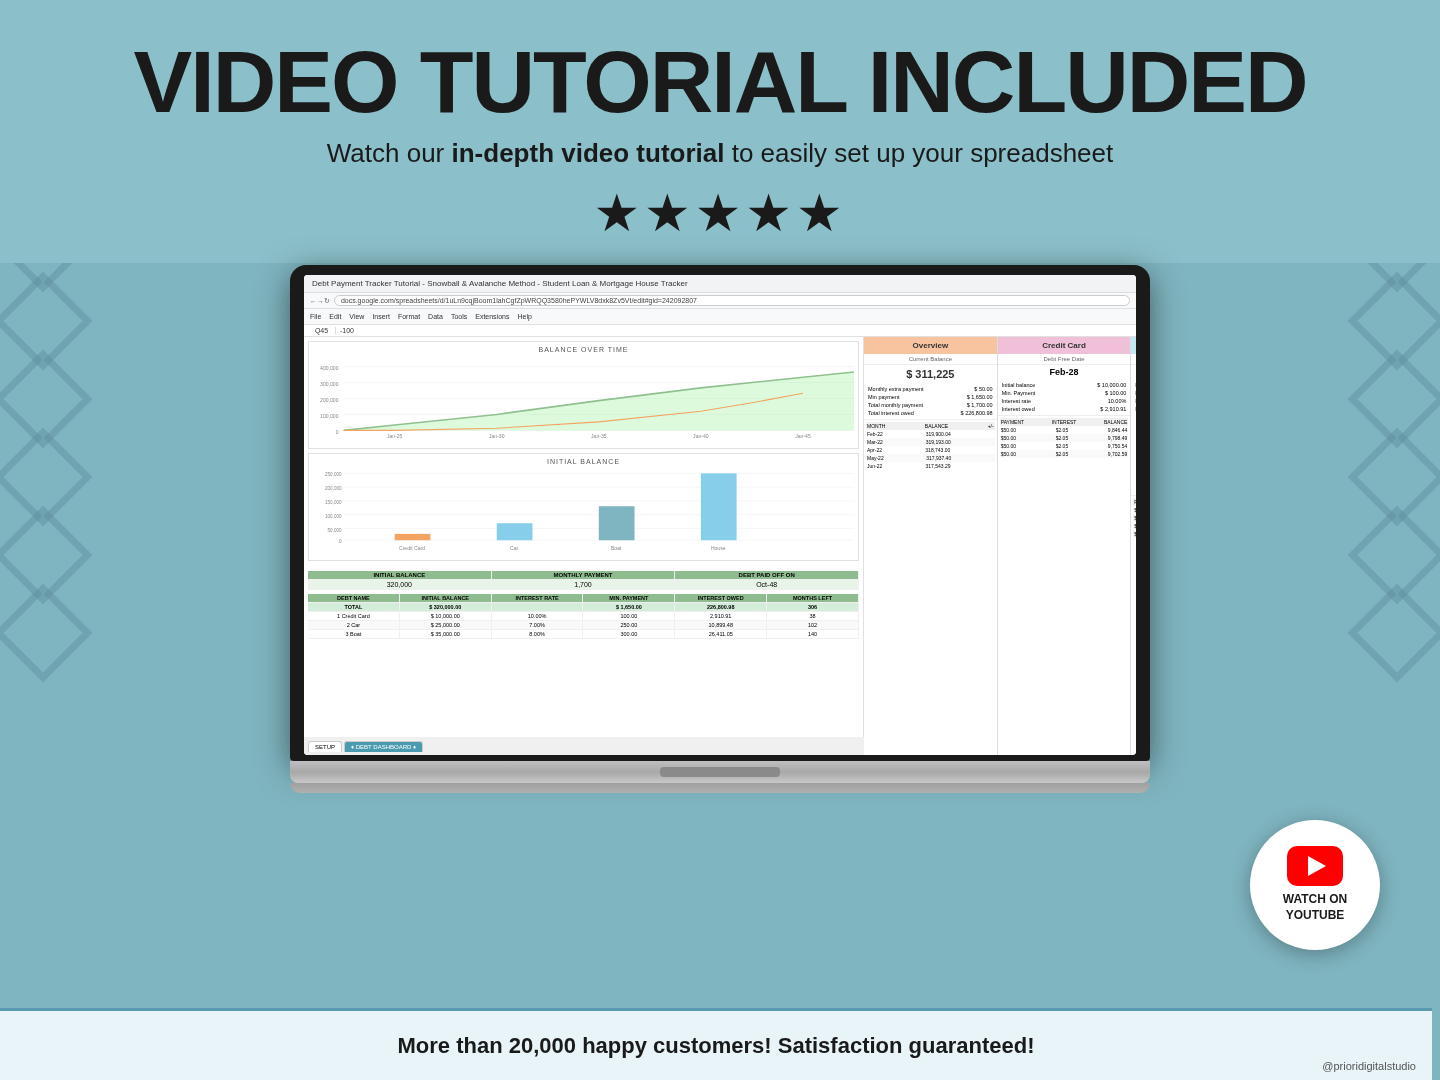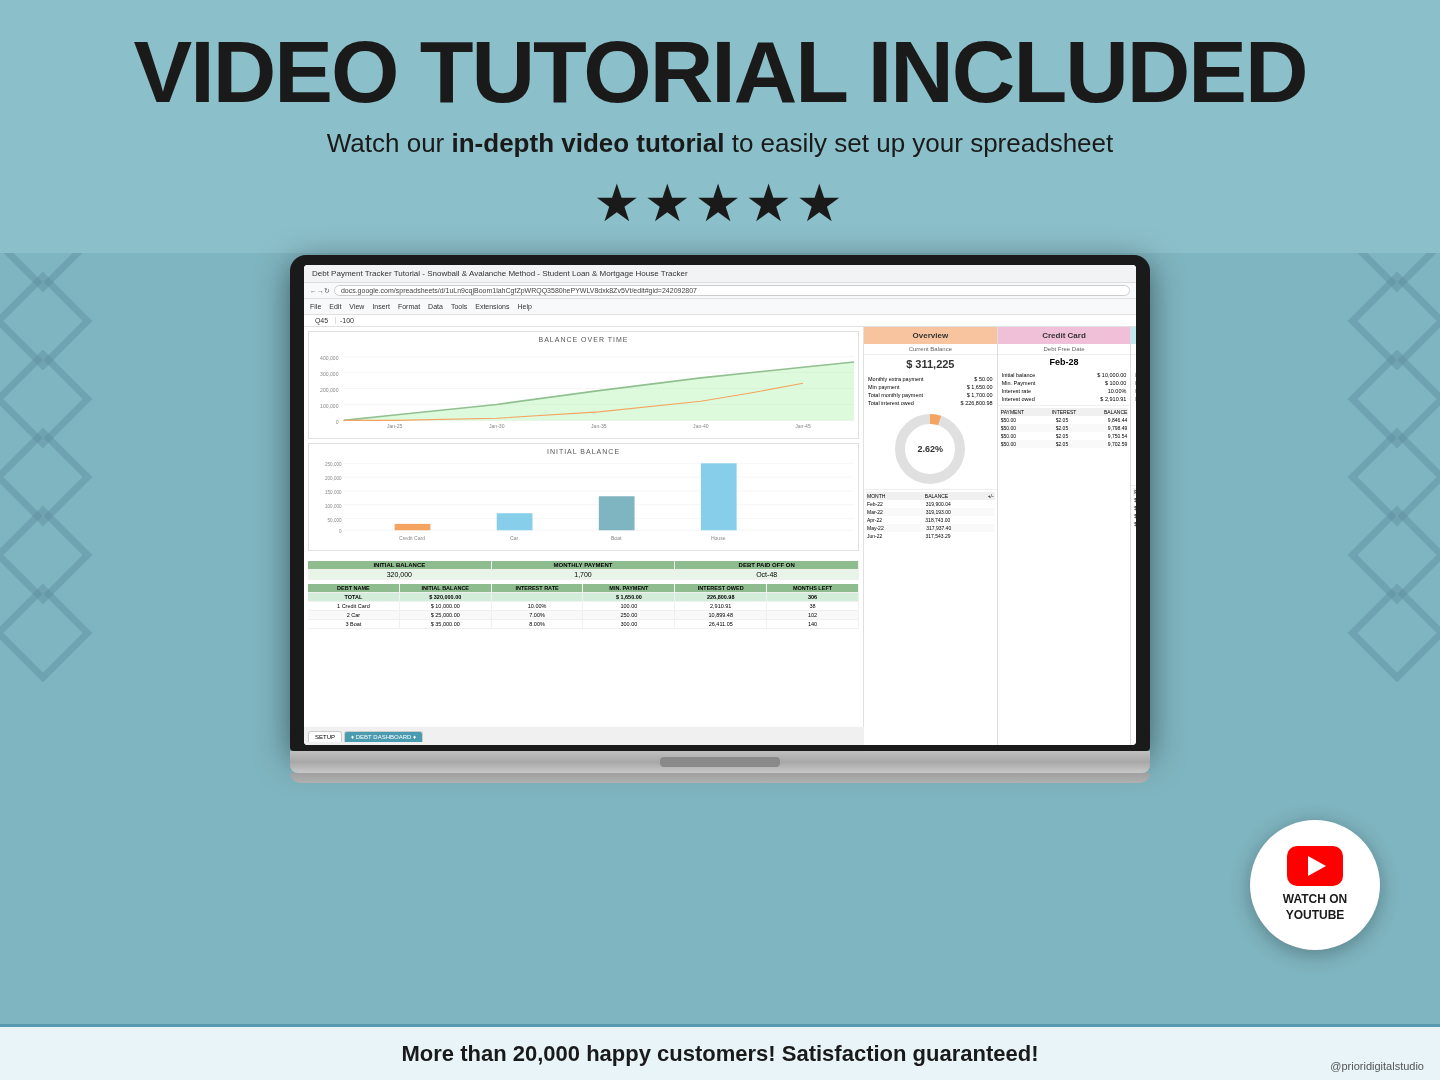--- a/index.html
+++ b/index.html
@@ -9,21 +9,21 @@
       background-color: #7fb5c0;
       font-family: 'Arial', sans-serif;
       overflow: hidden;
       position: relative;
     }
 
     
     .top-section {
       background-color: #8bbfc9;
       text-align: center;
-      padding: 28px 20px 20px;
+      padding: 38px 20px 20px;
       position: relative;
       z-index: 1;
     }
     .main-title {
       font-size: 88px;
       font-weight: 900;
       color: #1a1a1a;
       line-height: 1;
       letter-spacing: -2px;
     }
@@ -279,22 +279,22 @@
       color: #1a1a1a;
       text-align: center;
       line-height: 1.3;
     }
 
     
     .bottom-bar {
       position: absolute;
       bottom: 0;
       left: 0;
-      right: 0;
-      height: 56px;
+      right: 8px;
+      height: 72px;
       background: #e8f4f8;
       border-top: 3px solid #5a9ab0;
       display: flex;
       align-items: center;
       justify-content: center;
       z-index: 5;
     }
     .bottom-text {
       font-size: 22px;
       font-weight: 900;
@@ -566,27 +566,20 @@
                     <div class="panel-row">
                       <span>Total monthly payment</span>
                       <span>$ 1,700.00</span>
                     </div>
                     <div class="panel-row">
                       <span>Total interest owed</span>
                       <span>$ 226,800.98</span>
                     </div>
                   </div>
 
-                  <div class="donut-container">
-                    <svg width="80" height="80" viewBox="0 0 80 80">
-                      <circle cx="40" cy="40" r="30" fill="none" stroke="#e0e0e0" stroke-width="10"></circle>
-                      <circle cx="40" cy="40" r="30" fill="none" stroke="#f4a460" stroke-width="10" stroke-dasharray="9.8 179.0" stroke-dashoffset="0" transform="rotate(-90 40 40)"></circle>
-                    </svg>
-                    <div class="donut-label">2.62%</div>
-                  </div>
 
                   <div style="font-size:5px;padding:2px;border-top:1px solid #eee;">
                     <div style="display:flex;justify-content:space-between;background:#f0f0f0;padding:1px;">
                       <span>MONTH</span>
                         <span>BALANCE</span>
                         <span>+/-</span>
                     </div>
                     <div style="display:flex;justify-content:space-between;padding:1px;">
                       <span>Feb-22</span>
                         <span>319,900.04</span>

